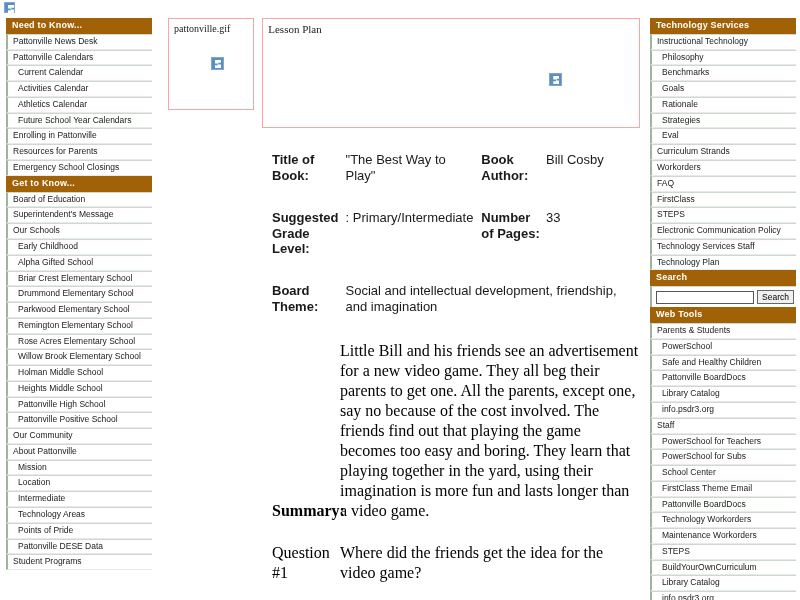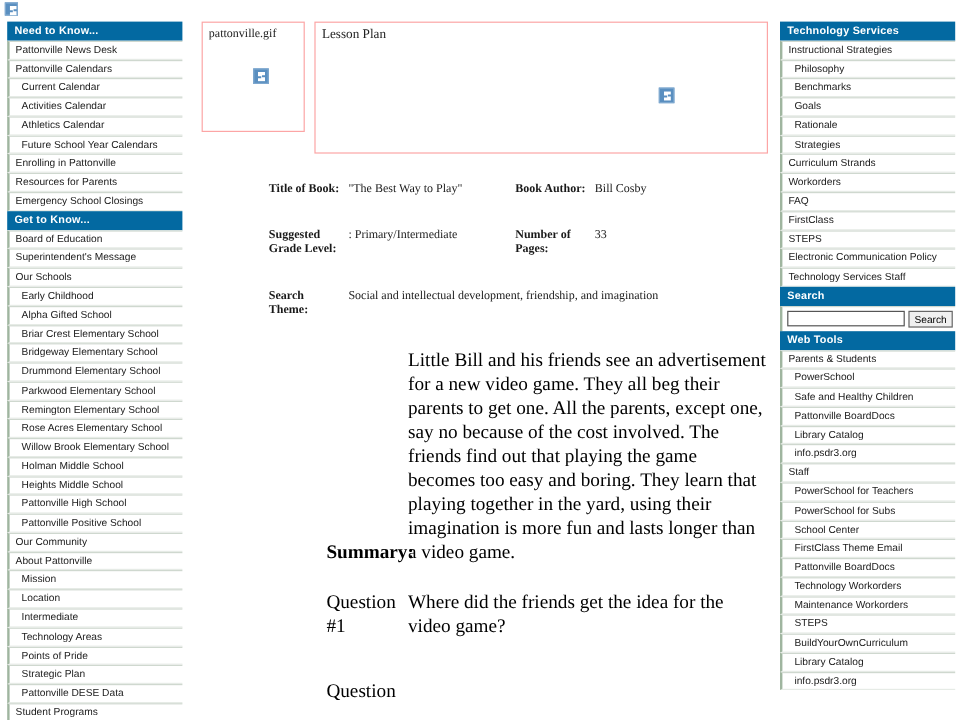--- a/index.html
+++ b/index.html
@@ -47,21 +47,21 @@
     position: absolute;
     top: 18px;
     width: 146px;
     font-size: 8.5px;
     color: #111;
   }
   #sidebar-left  { left: 6px;  }
   #sidebar-right { left: 650px; width: 146px; }
 
   .nav-header {
-    background: #0369a1;
+    background: #a16207;
     color: #ffffff;
     font-weight: bold;
     font-size: 9px;
     padding: 3px 0 3px 6px;
     letter-spacing: 0.2px;
     line-height: 1.1;
   }
   .nav-item {
     background: #ffffff;
     border-top: 1px solid #cfd8cf;
@@ -128,24 +128,24 @@
     font-family: "Liberation Serif", serif;
   }
   #panel-lesson .panel-label { font-size: 11px; }
   .panel .broken-img { position: absolute; }
   #panel-logo .broken-img  { left: 42px; top: 38px; }
   #panel-lesson .broken-img{ left: 286px; top: 54px; }
 
   
   #book-table {
     margin-top: 24px;
-    margin-left: 56px;
+    margin-left: 104px;
     width: 368px;
-    font-family: Liberation Serif, serif;
-    font-size: 10px;
+    font-family: Liberation Sans, sans-serif;
+    font-size: 13px;
     color: #1a1a1a;
     border-collapse: collapse;
   }
   #book-table td { vertical-align: top; padding: 0 0 26px 0; line-height: 1.22; }
   #book-table td.lbl { font-weight: bold; width: 62px; padding-right: 4px; }
   #book-table td.val { width: 130px; padding-right: 6px; }
   #book-table td.lbl2 { font-weight: bold; width: 62px; padding-right: 4px; }
   #book-table td.val2 { width: 90px; }
 
   .qa-block {
@@ -180,38 +180,36 @@
       <div class="nav-item">Enrolling in Pattonville</div>
       <div class="nav-item">Resources for Parents</div>
       <div class="nav-item">Emergency School Closings</div>
       <div class="nav-header">Get to Know...</div>
       <div class="nav-item">Board of Education</div>
       <div class="nav-item">Superintendent's Message</div>
       <div class="nav-item">Our Schools</div>
       <div class="nav-item lvl1">Early Childhood</div>
       <div class="nav-item lvl1">Alpha Gifted School</div>
       <div class="nav-item lvl1">Briar Crest Elementary School</div>
-      <div class="nav-item lvl1">Bridgeway Elementary School</div>
       <div class="nav-item lvl1">Drummond Elementary School</div>
       <div class="nav-item lvl1">Parkwood Elementary School</div>
       <div class="nav-item lvl1">Remington Elementary School</div>
       <div class="nav-item lvl1">Rose Acres Elementary School</div>
       <div class="nav-item lvl1">Willow Brook Elementary School</div>
       <div class="nav-item lvl1">Holman Middle School</div>
       <div class="nav-item lvl1">Heights Middle School</div>
       <div class="nav-item lvl1">Pattonville High School</div>
       <div class="nav-item lvl1">Pattonville Positive School</div>
       <div class="nav-item">Our Community</div>
       <div class="nav-item">About Pattonville</div>
       <div class="nav-item lvl1">Mission</div>
       <div class="nav-item lvl1">Location</div>
       <div class="nav-item lvl1">Intermediate</div>
       <div class="nav-item lvl1">Technology Areas</div>
       <div class="nav-item lvl1">Points of Pride</div>
-      <div class="nav-item lvl1">Strategic Plan</div>
       <div class="nav-item lvl1">Pattonville DESE Data</div>
       <div class="nav-item">Student Programs</div>
     </div>
 
   <div id="main">
 
     <div class="panels">
       <div class="panel" id="panel-logo">
         <div class="panel-label">pattonville.gif</div>
         <span class="broken-img"></span>
@@ -230,21 +228,21 @@
         <td class="lbl2">Book Author:</td>
         <td class="val2">Bill Cosby</td>
       </tr>
       <tr>
         <td class="lbl">Suggested Grade Level:</td>
         <td class="val">: Primary/Intermediate</td>
         <td class="lbl2">Number of Pages:</td>
         <td class="val2">33</td>
       </tr>
       <tr>
-        <td class="lbl">Search Theme:</td>
+        <td class="lbl">Board Theme:</td>
         <td class="val" colspan="3">Social and intellectual development, friendship, and imagination</td>
       </tr>
     </tbody>
       </table>
 
     <div class="qa-block clip-right" style="margin-bottom:22px;">
       <div class="qa-label bold">Summary:</div>
       <div class="qa-text">Little Bill and his friends see an advertisement for a new video game.  They all beg their parents to get one.  All the parents, except one, say no because of the cost involved.  The friends find out that playing the game becomes too easy and boring.  They learn that playing together in the yard, using their imagination is more fun and lasts longer than a video game.</div>
     </div>
 
@@ -254,33 +252,35 @@
     </div>
 
     <div class="qa-block clip-right">
       <div class="qa-label">Question</div>
     </div>
 
   </div>
 
   <div class="sidebar" id="sidebar-right">
       <div class="nav-header">Technology Services</div>
-      <div class="nav-item">Instructional Strategies</div>
+      <div class="nav-item">Instructional Technology</div>
       <div class="nav-item lvl1">Philosophy</div>
       <div class="nav-item lvl1">Benchmarks</div>
       <div class="nav-item lvl1">Goals</div>
       <div class="nav-item lvl1">Rationale</div>
       <div class="nav-item lvl1">Strategies</div>
+      <div class="nav-item lvl1">Eval</div>
       <div class="nav-item">Curriculum Strands</div>
       <div class="nav-item">Workorders</div>
       <div class="nav-item">FAQ</div>
       <div class="nav-item">FirstClass</div>
       <div class="nav-item">STEPS</div>
       <div class="nav-item">Electronic Communication Policy</div>
       <div class="nav-item">Technology Services Staff</div>
+      <div class="nav-item">Technology Plan</div>
       <div class="nav-header">Search</div>
       <div class="search-row">
         <input type="text" class="search-input" placeholder="" style="">
         <button class="search-btn">Search</button>
       </div>
       <div class="nav-header">Web Tools</div>
       <div class="nav-item">Parents &amp; Students</div>
       <div class="nav-item lvl1">PowerSchool</div>
       <div class="nav-item lvl1">Safe and Healthy Children</div>
       <div class="nav-item lvl1">Pattonville BoardDocs</div>

